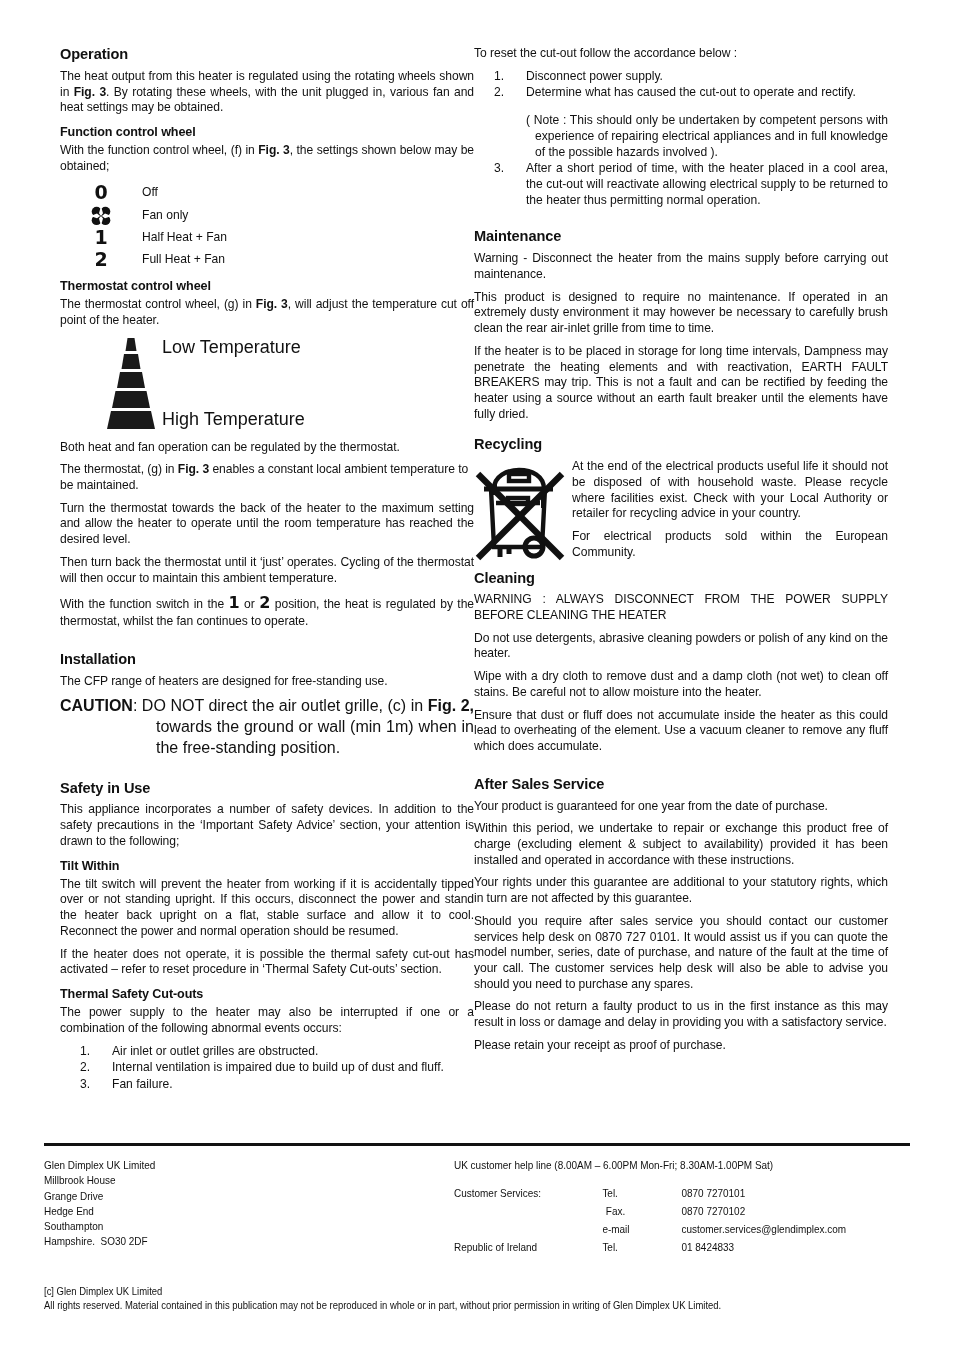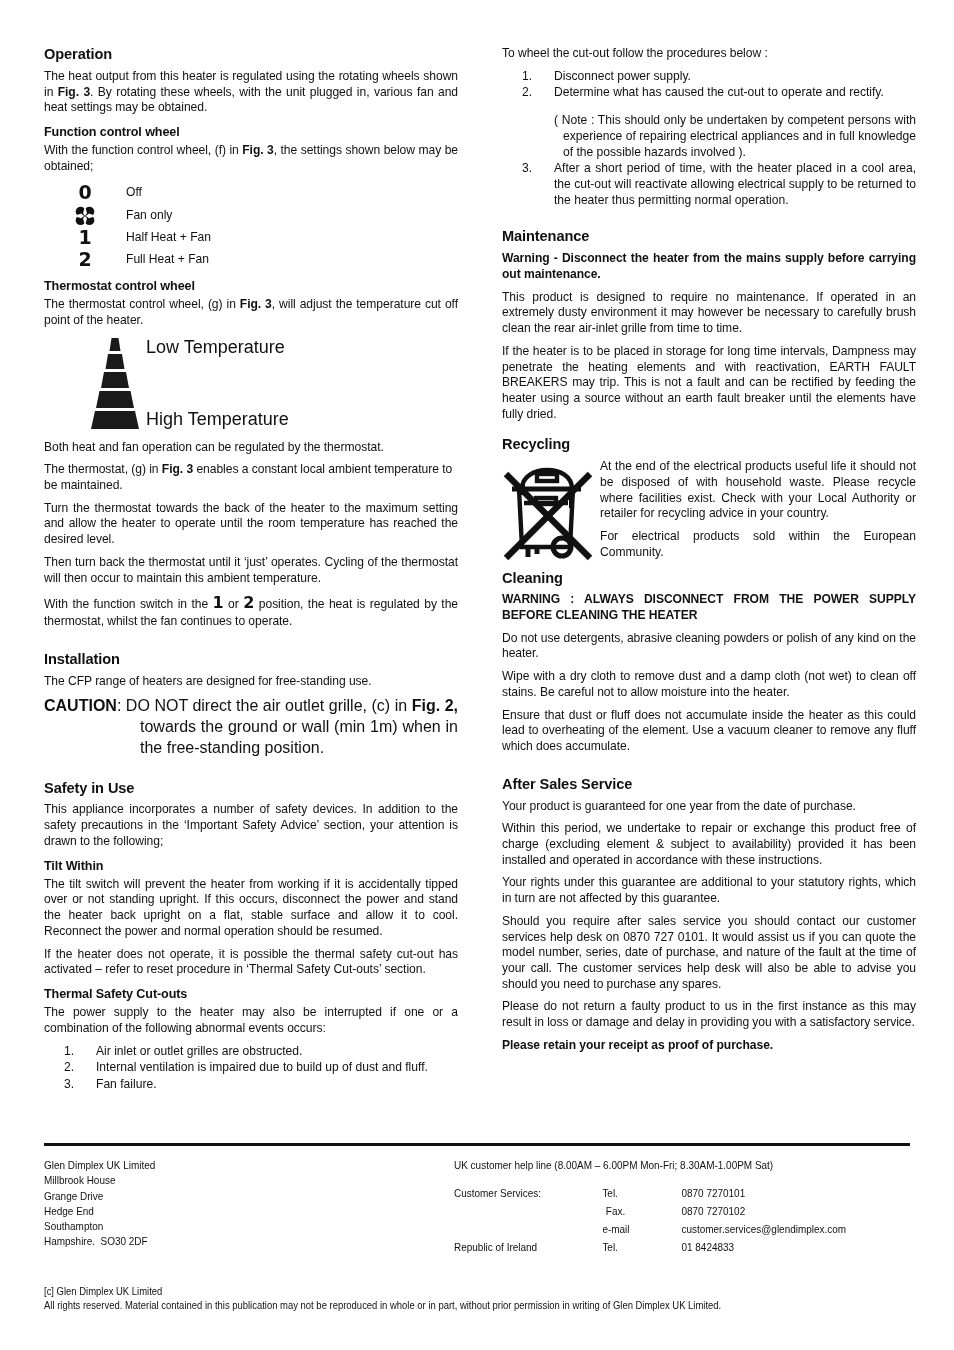--- a/index.html
+++ b/index.html
@@ -17,25 +17,24 @@
   }
   .page {
     position: absolute;
     left: 0; top: 0;
     width: 954px;
     height: 1350px;
     overflow: hidden;
   }
   .columns {
     position: absolute;
-    left: 44px;
+    left: 60px;
     top: 46px;
     width: 872px;
     display: flex;
-    gap: 44px;
     align-items: flex-start;
   }
   .col {
     width: 414px;
   }
   h2.sect {
     font-size: 14.6px;
     font-weight: bold;
     margin: 0 0 6px 0;
     letter-spacing: -0.1px;
@@ -50,21 +49,21 @@
   }
   p.body {
     font-size: 12.1px;
     line-height: 1.30;
     margin: 0 0 7px 0;
     text-align: justify;
     letter-spacing: -0.05px;
   }
   p.nojust { text-align: left; }
   p.bold {
-    font-weight: bold;
+    font-weight: normal;
     text-align: justify;
   }
   .spacer-sm { height: 7px; }
   .spacer-md { height: 14px; }
 
   
   ol.numlist {
     margin: 0 0 6px 0;
     padding: 0;
     list-style: none;
@@ -335,21 +334,21 @@
       <ol class="numlist">
         <li><span class="num">1.</span><span>Air inlet or outlet grilles are obstructed.</span></li>
         <li><span class="num">2.</span><span>Internal ventilation is impaired due to build up of dust and fluff.</span></li>
         <li><span class="num">3.</span><span>Fan failure.</span></li>
       </ol>
 
     </div>
 
     <div class="col">
 
-      <p class="body nojust">To wheel the cut-out follow the procedures below :</p>
+      <p class="body nojust">To reset the cut-out follow the accordance below :</p>
       <ol class="numlist">
         <li><span class="num">1.</span><span>Disconnect power supply.</span></li>
         <li><span class="num">2.</span><span>Determine what has caused the cut-out to operate and rectify.</span></li>
         <li class="note-holder" style="padding-left:0;list-style:none;">
           <div class="note-block">
               <span class="hang">( Note : This should only be undertaken by competent persons with experience of repairing electrical appliances and in full knowledge of the possible hazards involved ).</span>
             </div>
         </li>
         <li><span class="num">3.</span><span>After a short period of time, with the heater placed in a cool area, the cut-out will reactivate allowing electrical supply to be returned to the heater thus permitting normal operation.</span></li>
       </ol>

